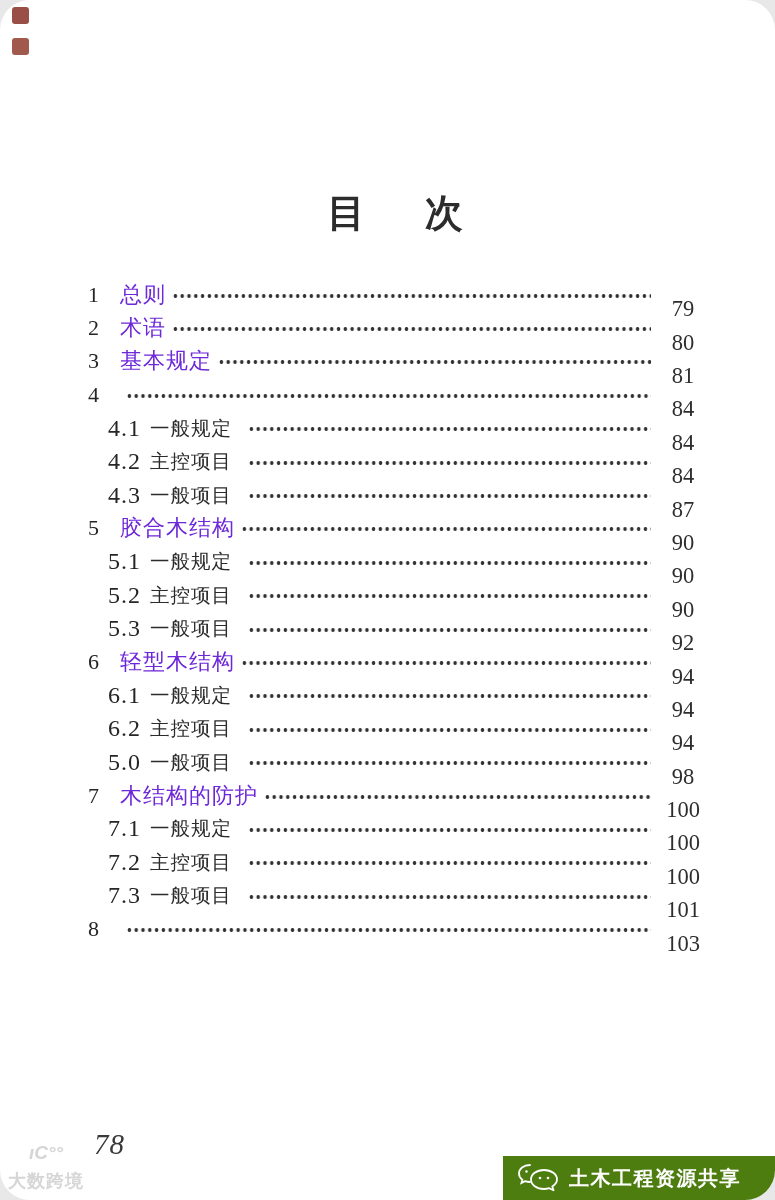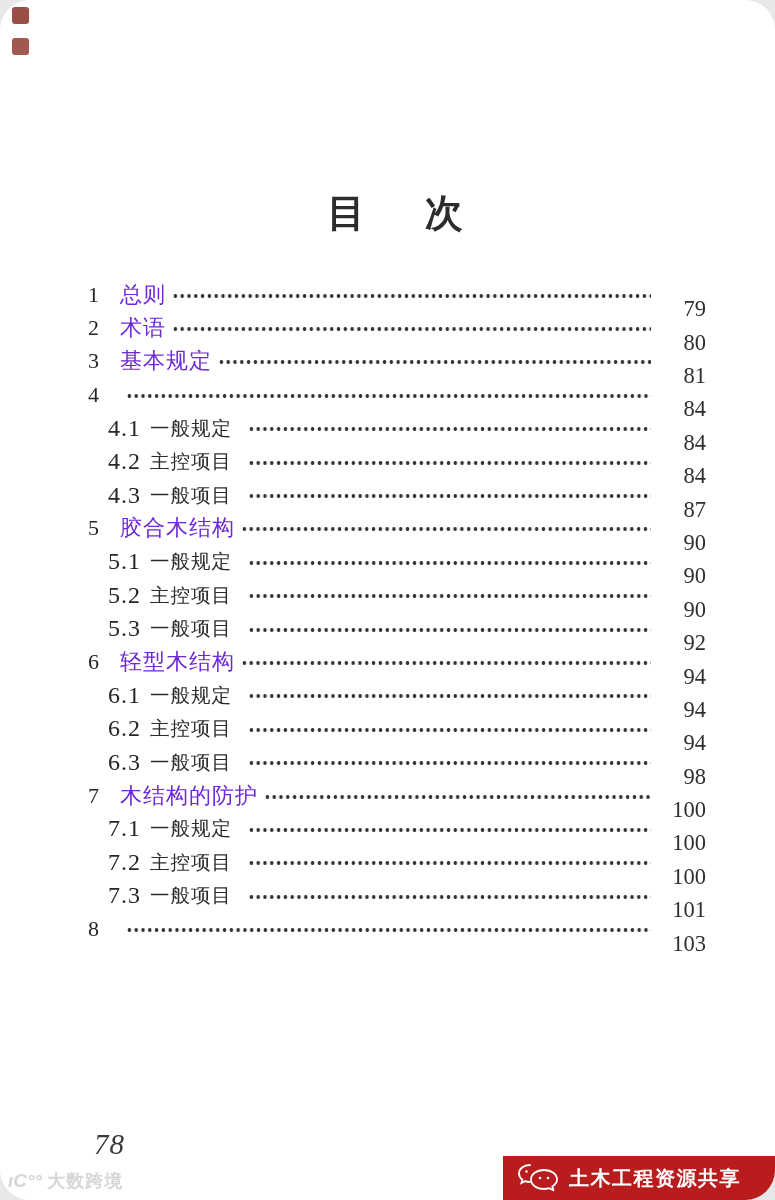--- a/index.html
+++ b/index.html
@@ -44,21 +44,21 @@
   .toc-leader{
     flex:1 1 auto;height:8px;
     margin:0 9px 0 6px;
     background-image:radial-gradient(circle,#313131 1.6px,transparent 2.1px);
     background-size:6.8px 8px;
     background-repeat:repeat-x;
     background-position:left center;
     transform:translateY(1px);
   }
   .toc-page{
-    flex:0 0 auto;min-width:46px;text-align:right;
+    flex:0 0 auto;min-width:46px;text-align:center;
     font-size:22.5px;color:#2e2e2e;margin-top:29px;
   }
   .toc-row.lv1 .toc-num{width:32px;font-size:22px;}
   .toc-row.lv1 .toc-title{font-size:22px;font-weight:400;letter-spacing:1px;color:#6d28d9;}
   .toc-row.lv2{padding-left:20px;}
   .toc-row.lv2 .toc-num{width:42px;font-size:24px;letter-spacing:1px;}
   .toc-row.lv2 .toc-title{font-size:19.5px;letter-spacing:1px;color:#2b2b2b;}
   .toc-row.lv2 .toc-leader{margin-left:16px;}
 
   
@@ -70,31 +70,32 @@
   }
 
   
   .wm-left{
     position:absolute;left:8px;bottom:7px;
     display:flex;align-items:center;gap:5px;
     color:#d6d6d6;
     font-family:"Liberation Sans","DejaVu Sans",sans-serif;
     font-weight:700;font-size:18px;letter-spacing:1px;
     user-select:none;
+    flex-direction:column;
   }
   .wm-left-logo{
     font-style:italic;font-weight:700;font-size:19px;
     letter-spacing:0;color:#d6d6d6;
   }
 
   
   .wm-bar{
     position:absolute;right:0;bottom:0;
     width:272px;height:44px;
-    background:#b91c1c;
+    background:#4d7c0f;
     display:flex;align-items:center;gap:9px;
     padding-left:13px;box-sizing:border-box;
   }
   .wm-bar-logo{flex:0 0 auto;display:block;}
   .wm-bar-text{
     color:#ffffff;
     font-family:"Liberation Sans","DejaVu Sans",sans-serif;
     font-weight:700;font-size:20px;letter-spacing:1.5px;
     white-space:nowrap;
   }
@@ -201,21 +202,21 @@
     </div>
 
     <div class="toc-row lv2">
       <span class="toc-num">6.2</span>
       <span class="toc-title">主控项目</span>
       <span class="toc-leader"></span>
       <span class="toc-page">94</span>
     </div>
 
     <div class="toc-row lv2">
-      <span class="toc-num">6.3</span>
+      <span class="toc-num">5.0</span>
       <span class="toc-title">一般项目</span>
       <span class="toc-leader"></span>
       <span class="toc-page">98</span>
     </div>
 
     <div class="toc-row lv1">
       <span class="toc-num">7</span>
       <span class="toc-title">木结构的防护</span>
       <span class="toc-leader"></span>
       <span class="toc-page">100</span>

